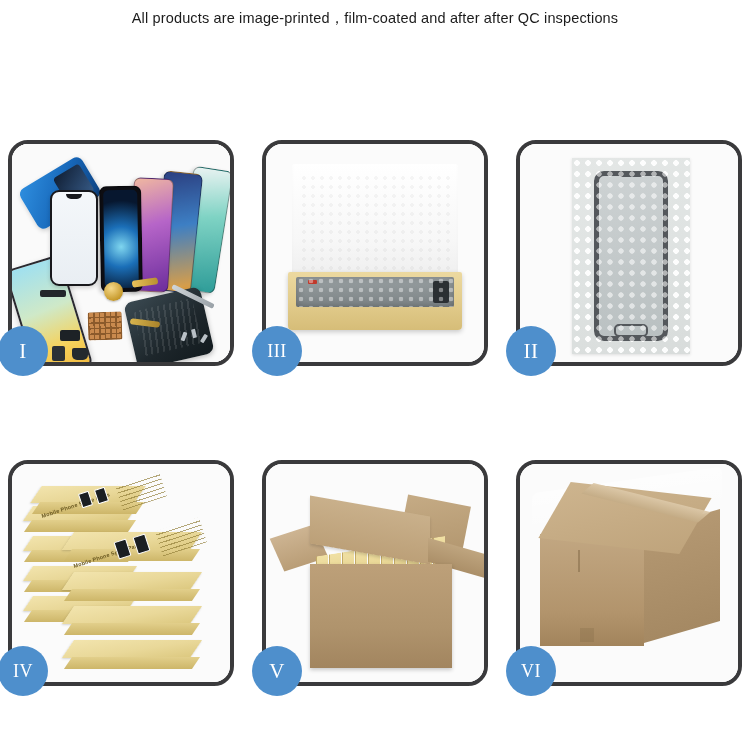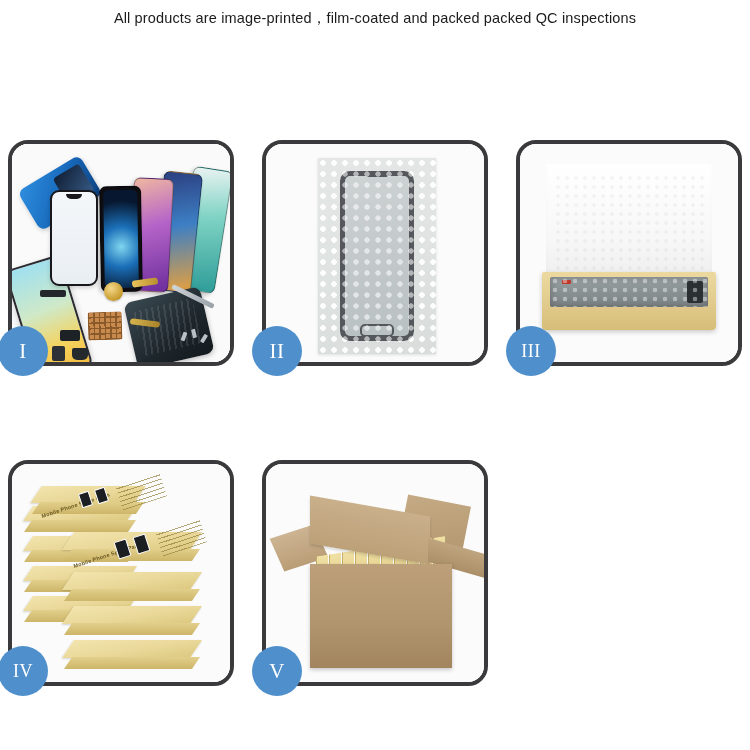--- a/index.html
+++ b/index.html
@@ -265,21 +265,21 @@
   .c6-shrink { position:absolute; left:-6px; top:-10px; width:190px; height:40px;
     background: linear-gradient(180deg, rgba(255,255,255,.55), rgba(255,255,255,0));
     transform: skewY(-8deg); border-radius:6px; }
 </style>
 </head>
 <body>
 
 <div class="page">
 
   <div class="header">
-    <div class="subtitle">All products are image-printed，film-coated and packed packed QC inspections</div>
+    <div class="subtitle">All products are image-printed，film-coated and after after QC inspections</div>
   </div>
 
   <div class="grid">
 
     <div class="panel">
       <div class="panel-inner">
         <div class="scene">
           <div class="p1-bg"></div>
           <div class="phone-fan">
             <div class="fan-ph a"></div>
@@ -307,44 +307,44 @@
               <i></i>
             </div>
         </div>
       </div>
       <div class="badge">I</div>
     </div>
 
     <div class="panel">
       <div class="panel-inner">
         <div class="scene">
-          <div class="bubble-stage">
-            <div class="bw-screen"></div>
-            <div class="bw-overlay"></div>
-          </div>
-        </div>
-      </div>
-      <div class="badge">II</div>
-    </div>
-
-    <div class="panel">
-      <div class="panel-inner">
-        <div class="scene">
           <div class="p3">
             <div class="foam-lid"></div>
             <div class="box3">
               <div class="box3-inner">
                 <div class="box3-red"></div>
                 <div class="box3-chip"></div>
               </div>
             </div>
           </div>
         </div>
       </div>
       <div class="badge wide">III</div>
+    </div>
+
+    <div class="panel">
+      <div class="panel-inner">
+        <div class="scene">
+          <div class="bubble-stage">
+            <div class="bw-screen"></div>
+            <div class="bw-overlay"></div>
+          </div>
+        </div>
+      </div>
+      <div class="badge">II</div>
     </div>
 
     <div class="panel">
       <div class="panel-inner">
         <div class="scene">
           <div class="stack">
 
             <div class="sbox" style="left:6px;  top:26px; width:104px; height:15px;">
                 <div class="top"></div>
                 <div class="side"></div>
@@ -418,15 +418,32 @@
             </div>
             <div class="flapA"></div>
             <div class="flapD"></div>
             <div class="carton-body"></div>
           </div>
         </div>
       </div>
       <div class="badge">V</div>
     </div>
 
+    <div class="panel">
+      <div class="panel-inner">
+        <div class="scene">
+          <div class="p6">
+            <div class="c6-shrink"></div>
+            <div class="c6-side"></div>
+            <div class="c6-front"></div>
+            <div class="c6-top">
+              <div class="c6-tape"></div>
+            </div>
+            <div class="c6-seam" style="left:40px; top:60px; width:2px; height:22px;"></div>
+            <div class="c6-seam" style="left:42px; top:138px; width:14px; height:14px; opacity:.5;"></div>
+          </div>
+        </div>
+      </div>
+      <div class="badge wide">VI</div>
+    </div>
 
   </div>
 </div>
 
 </body></html>

